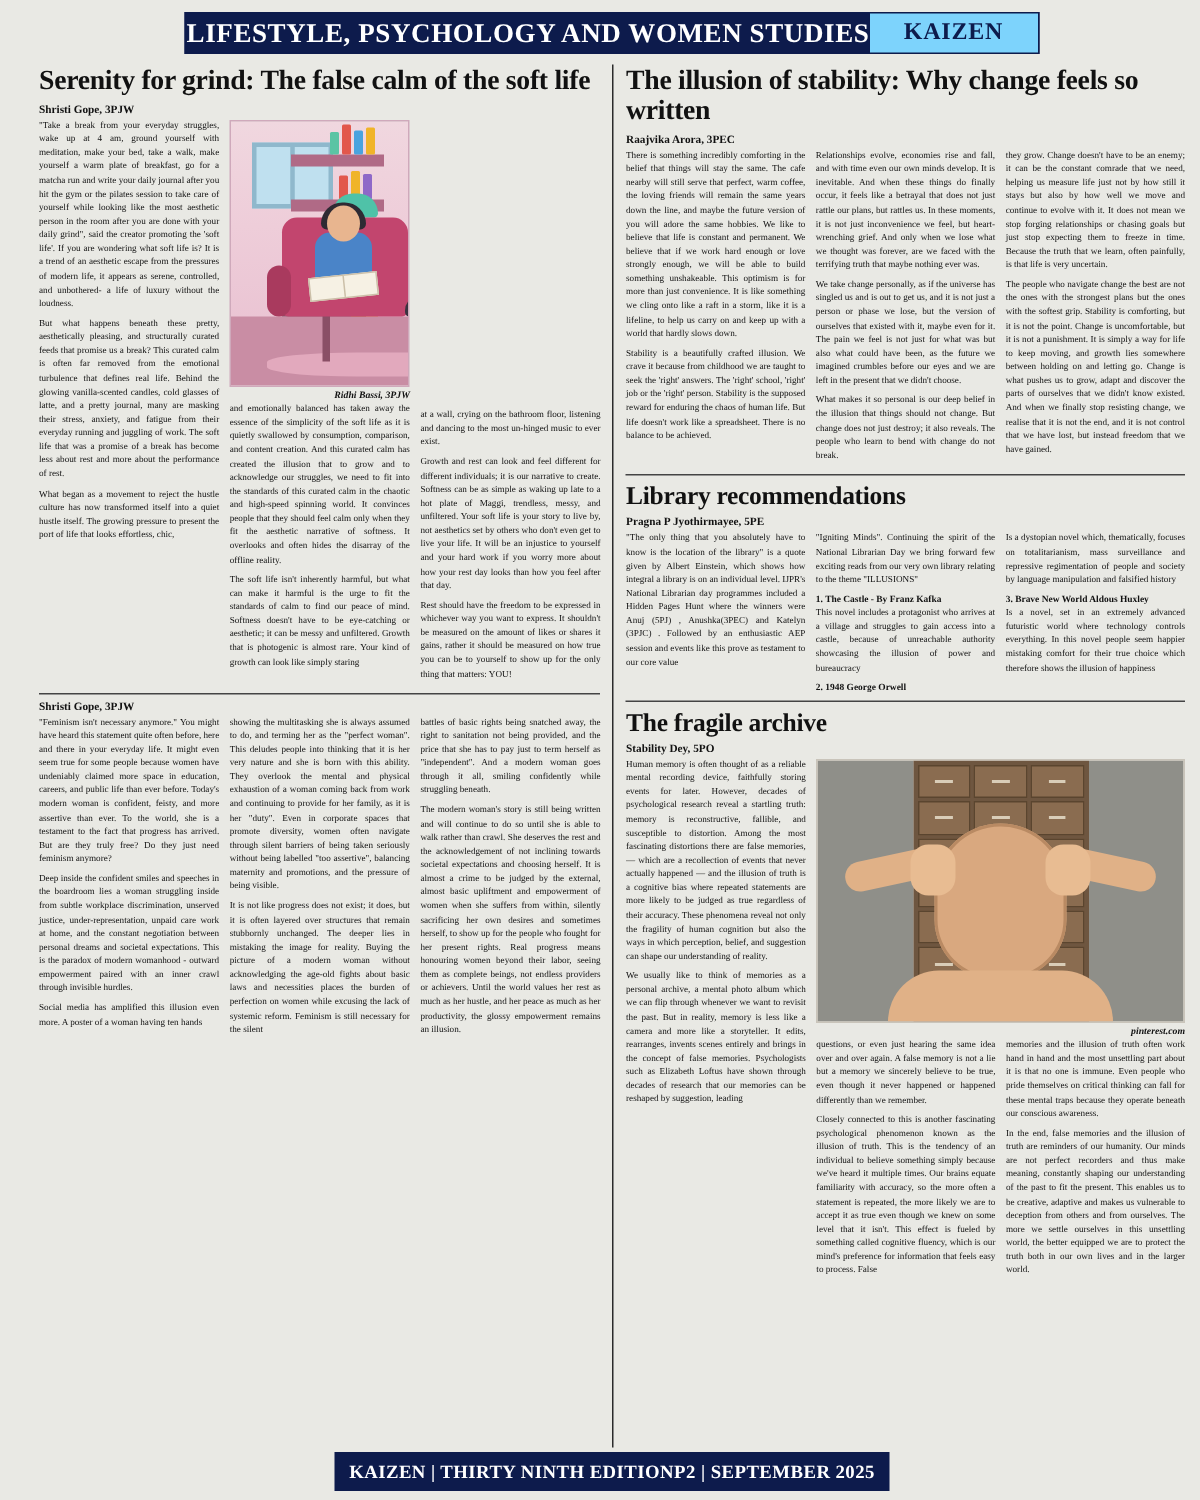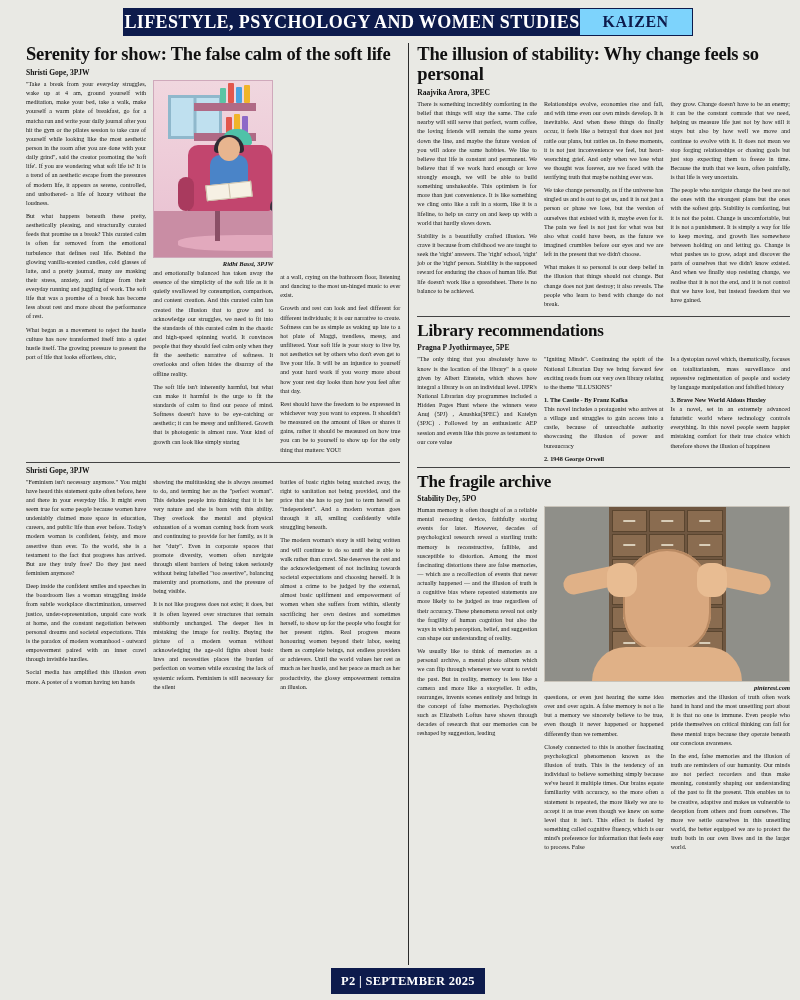--- a/index.html
+++ b/index.html
@@ -249,21 +249,21 @@
     <div class="masthead-title">LIFESTYLE, PSYCHOLOGY AND WOMEN STUDIES</div>
     <div class="masthead-brand">KAIZEN</div>
   </div>
   <div class="rule"></div>
 
   <div class="content">
 
     <div class="left-col">
 
       <div>
-        <h1 class="headline">Serenity for show: The false calm of the soft life</h1>
+        <h1 class="headline">Serenity for grind: The false calm of the soft life</h1>
         <div class="byline">Shristi Gope, 3PJW</div>
 
         <div class="cols3">
           <div class="col">
             <p class="body">"Take a break from your everyday struggles, wake up at 4 am, ground yourself with meditation, make your bed, take a walk, make yourself a warm plate of breakfast, go for a matcha run and write your daily journal after you hit the gym or the pilates session to take care of yourself while looking like the most aesthetic person in the room after you are done with your daily grind", said the creator promoting the 'soft life'. If you are wondering what soft life is? It is a trend of an aesthetic escape from the pressures of modern life, it appears as serene, controlled, and unbothered- a life of luxury without the loudness.</p>
             <p class="body">But what happens beneath these pretty, aesthetically pleasing, and structurally curated feeds that promise us a break? This curated calm is often far removed from the emotional turbulence that defines real life. Behind the glowing vanilla-scented candles, cold glasses of latte, and a pretty journal, many are masking their stress, anxiety, and fatigue from their everyday running and juggling of work. The soft life that was a promise of a break has become less about rest and more about the performance of rest.</p>
             <p class="body">What began as a movement to reject the hustle culture has now transformed itself into a quiet hustle itself. The growing pressure to present the port of life that looks effortless, chic,</p>
           </div>
           <div class="col">
 
@@ -329,21 +329,21 @@
         </div>
       </div>
 
     </div>
 
     <div class="vdiv"></div>
 
     <div class="right-col">
 
       <div>
-        <h1 class="headline">The illusion of stability: Why change feels so personal</h1>
+        <h1 class="headline">The illusion of stability: Why change feels so written</h1>
         <div class="byline">Raajvika Arora, 3PEC</div>
         <div class="cols3">
           <div class="col">
             <p class="body">There is something incredibly comforting in the belief that things will stay the same. The cafe nearby will still serve that perfect, warm coffee, the loving friends will remain the same years down the line, and maybe the future version of you will adore the same hobbies. We like to believe that life is constant and permanent. We believe that if we work hard enough or love strongly enough, we will be able to build something unshakeable. This optimism is for more than just convenience. It is like something we cling onto like a raft in a storm, like it is a lifeline, to help us carry on and keep up with a world that hardly slows down.</p>
             <p class="body">Stability is a beautifully crafted illusion. We crave it because from childhood we are taught to seek the 'right' answers. The 'right' school, 'right' job or the 'right' person. Stability is the supposed reward for enduring the chaos of human life. But life doesn't work like a spreadsheet. There is no balance to be achieved.</p>
           </div>
           <div class="col">
             <p class="body">Relationships evolve, economies rise and fall, and with time even our own minds develop. It is inevitable. And when these things do finally occur, it feels like a betrayal that does not just rattle our plans, but rattles us. In these moments, it is not just inconvenience we feel, but heart-wrenching grief. And only when we lose what we thought was forever, are we faced with the terrifying truth that maybe nothing ever was.</p>
             <p class="body">We take change personally, as if the universe has singled us and is out to get us, and it is not just a person or phase we lose, but the version of ourselves that existed with it, maybe even for it. The pain we feel is not just for what was but also what could have been, as the future we imagined crumbles before our eyes and we are left in the present that we didn't choose.</p>
             <p class="body">What makes it so personal is our deep belief in the illusion that things should not change. But change does not just destroy; it also reveals. The people who learn to bend with change do not break.</p>
@@ -443,16 +443,17 @@
               </div>
             </div>
           </div>
         </div>
       </div>
 
     </div>
   </div>
 
   <div class="footer">
+    <div>KAIZEN | THIRTY NINTH EDITION</div>
     <div>P2 | SEPTEMBER 2025</div>
   </div>
   <div class="footer-spacer"></div>
 </div>
 
 </body></html>

